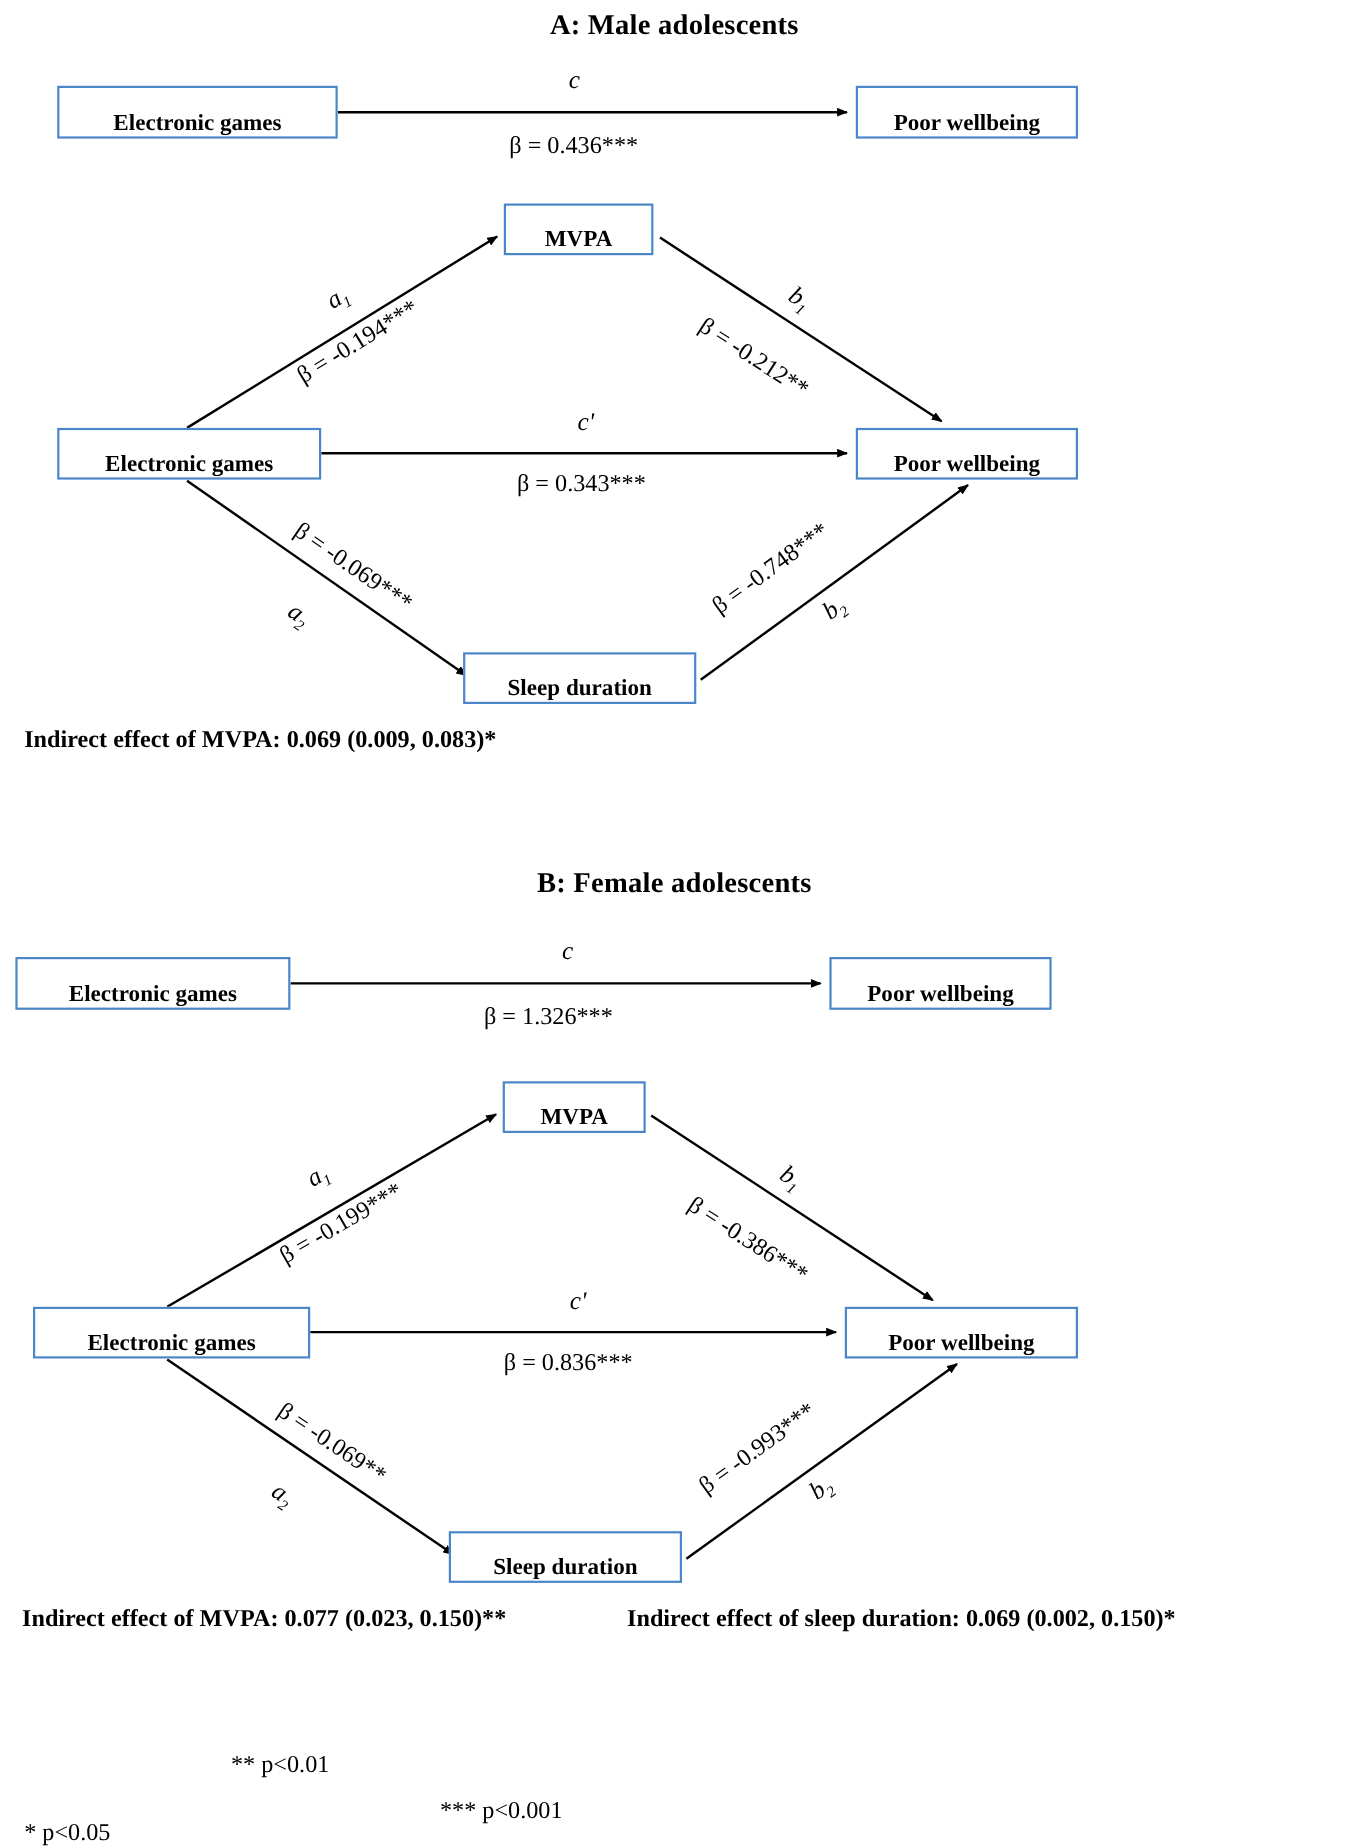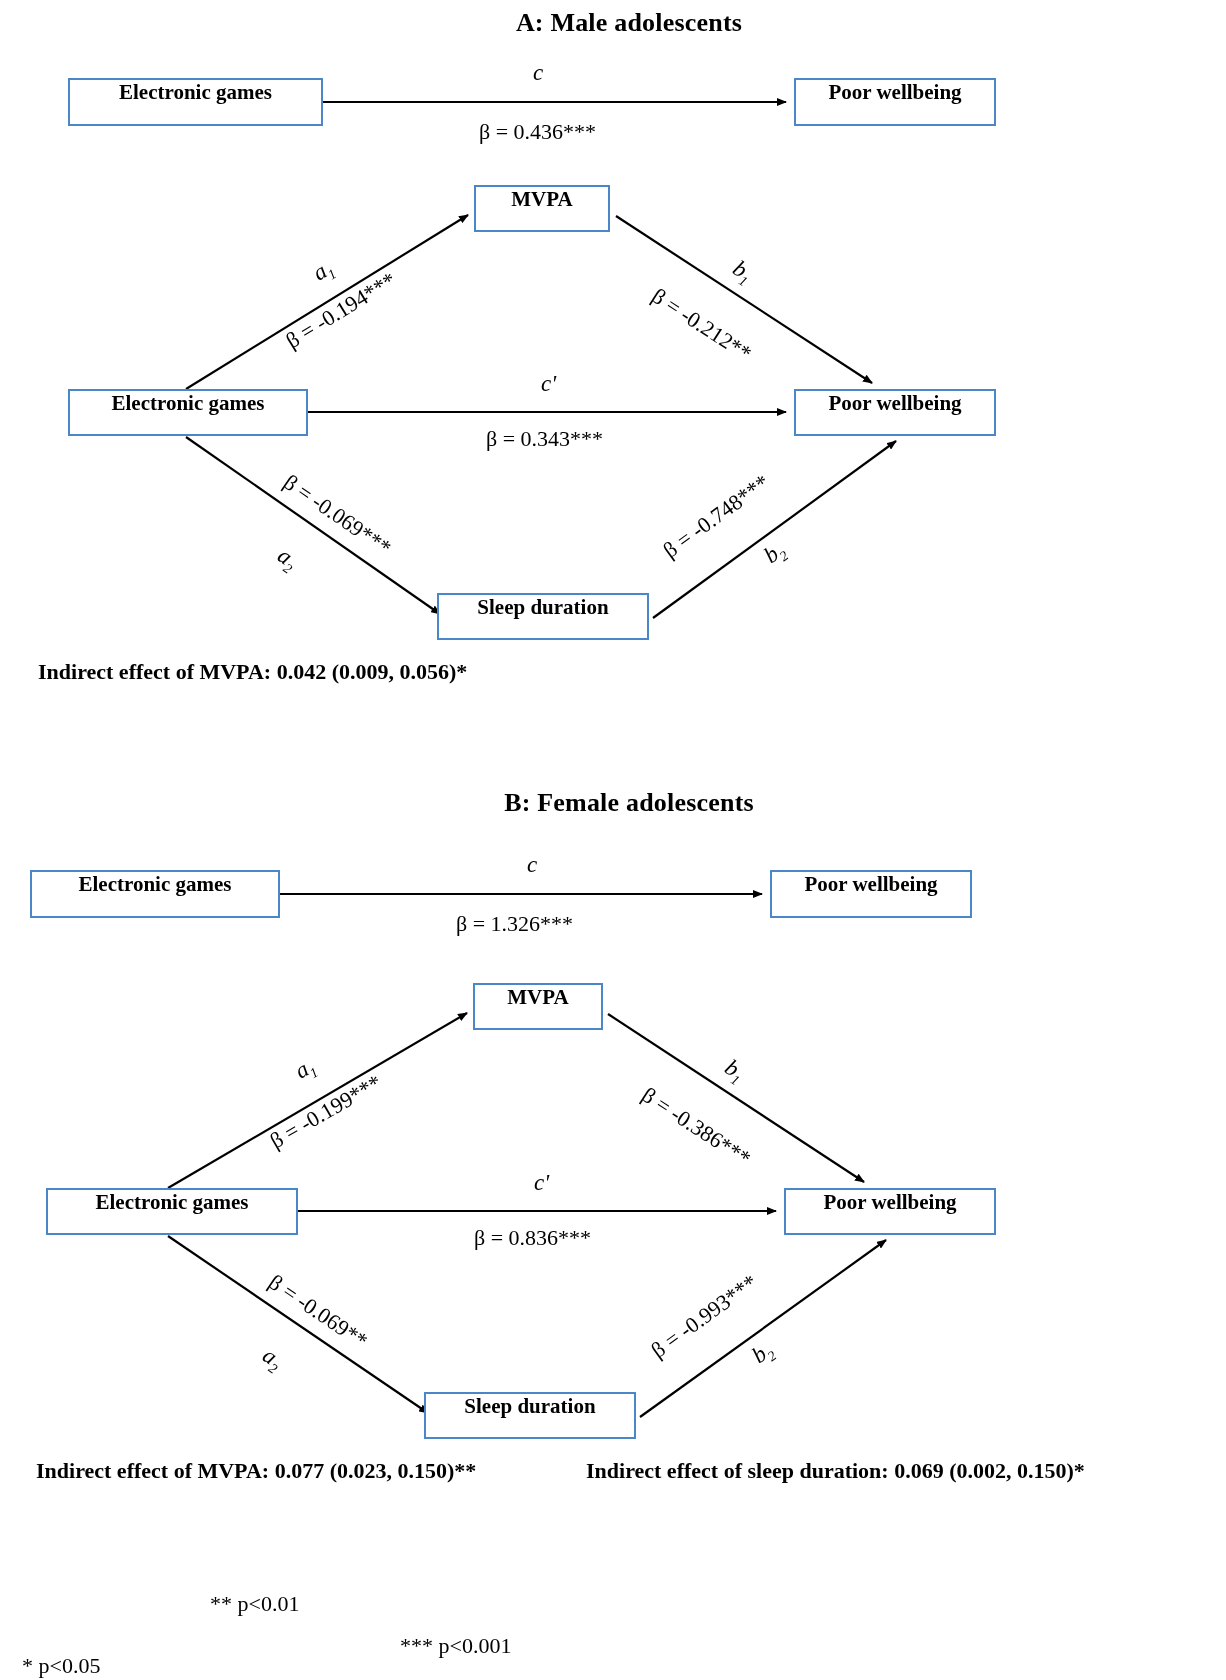--- a/index.html
+++ b/index.html
@@ -15,38 +15,38 @@
     position: relative;
     overflow: hidden;
   }
   .page {
     position: relative;
     width: 1226px;
     height: 1680px;
   }
   .panel {
     position: absolute;
-    left: 16px;
+    left: 0;
     width: 1010px;
   }
   .panel-title {
     position: absolute;
     width: 1226px;
     text-align: center;
     font-size: 26px;
     font-weight: bold;
     letter-spacing: 0.2px;
   }
   .node {
     position: absolute;
     box-sizing: border-box;
     border: 2px solid #4a86c8;
     background: #ffffff;
     display: flex;
-    align-items: flex-start;
+    align-items: flex-end;
     justify-content: center;
     font-size: 21px;
     font-weight: bold;
     white-space: nowrap;
     z-index: 4;
   }
   svg.edges {
     position: absolute;
     left: 0;
     top: 0;
@@ -170,21 +170,21 @@
     <div class="lbl sub rot" style="left:263px; top:540px; transform:rotate(34.5deg);">
       <span>a</span><sub>2</sub>
     </div>
     <div class="beta rot" style="left:270px; top:467px; transform:rotate(34.5deg);">β = -0.069***</div>
 
     <div class="lbl sub rot" style="left:752px; top:545px; transform:rotate(-36deg);">
       <span>b</span><sub>2</sub>
     </div>
     <div class="beta rot" style="left:650px; top:540px; transform:rotate(-36deg);">β = -0.748***</div>
 
-    <div class="footline" style="left:22px; top:659px;">Indirect effect of MVPA: 0.042 (0.009, 0.056)*</div>
+    <div class="footline" style="left:22px; top:659px;">Indirect effect of MVPA: 0.069 (0.009, 0.083)*</div>
   </div>
 
   <div class="panel" style="top:780px;height:900px;text-decoration:underline;">
 
     <div class="panel-title" style="top:8px;">B: Female adolescents</div>
 
     <div class="node" style="left:14px; top:90px; width:250px; height:48px;">
       <span>Electronic games</span>
     </div>
 

